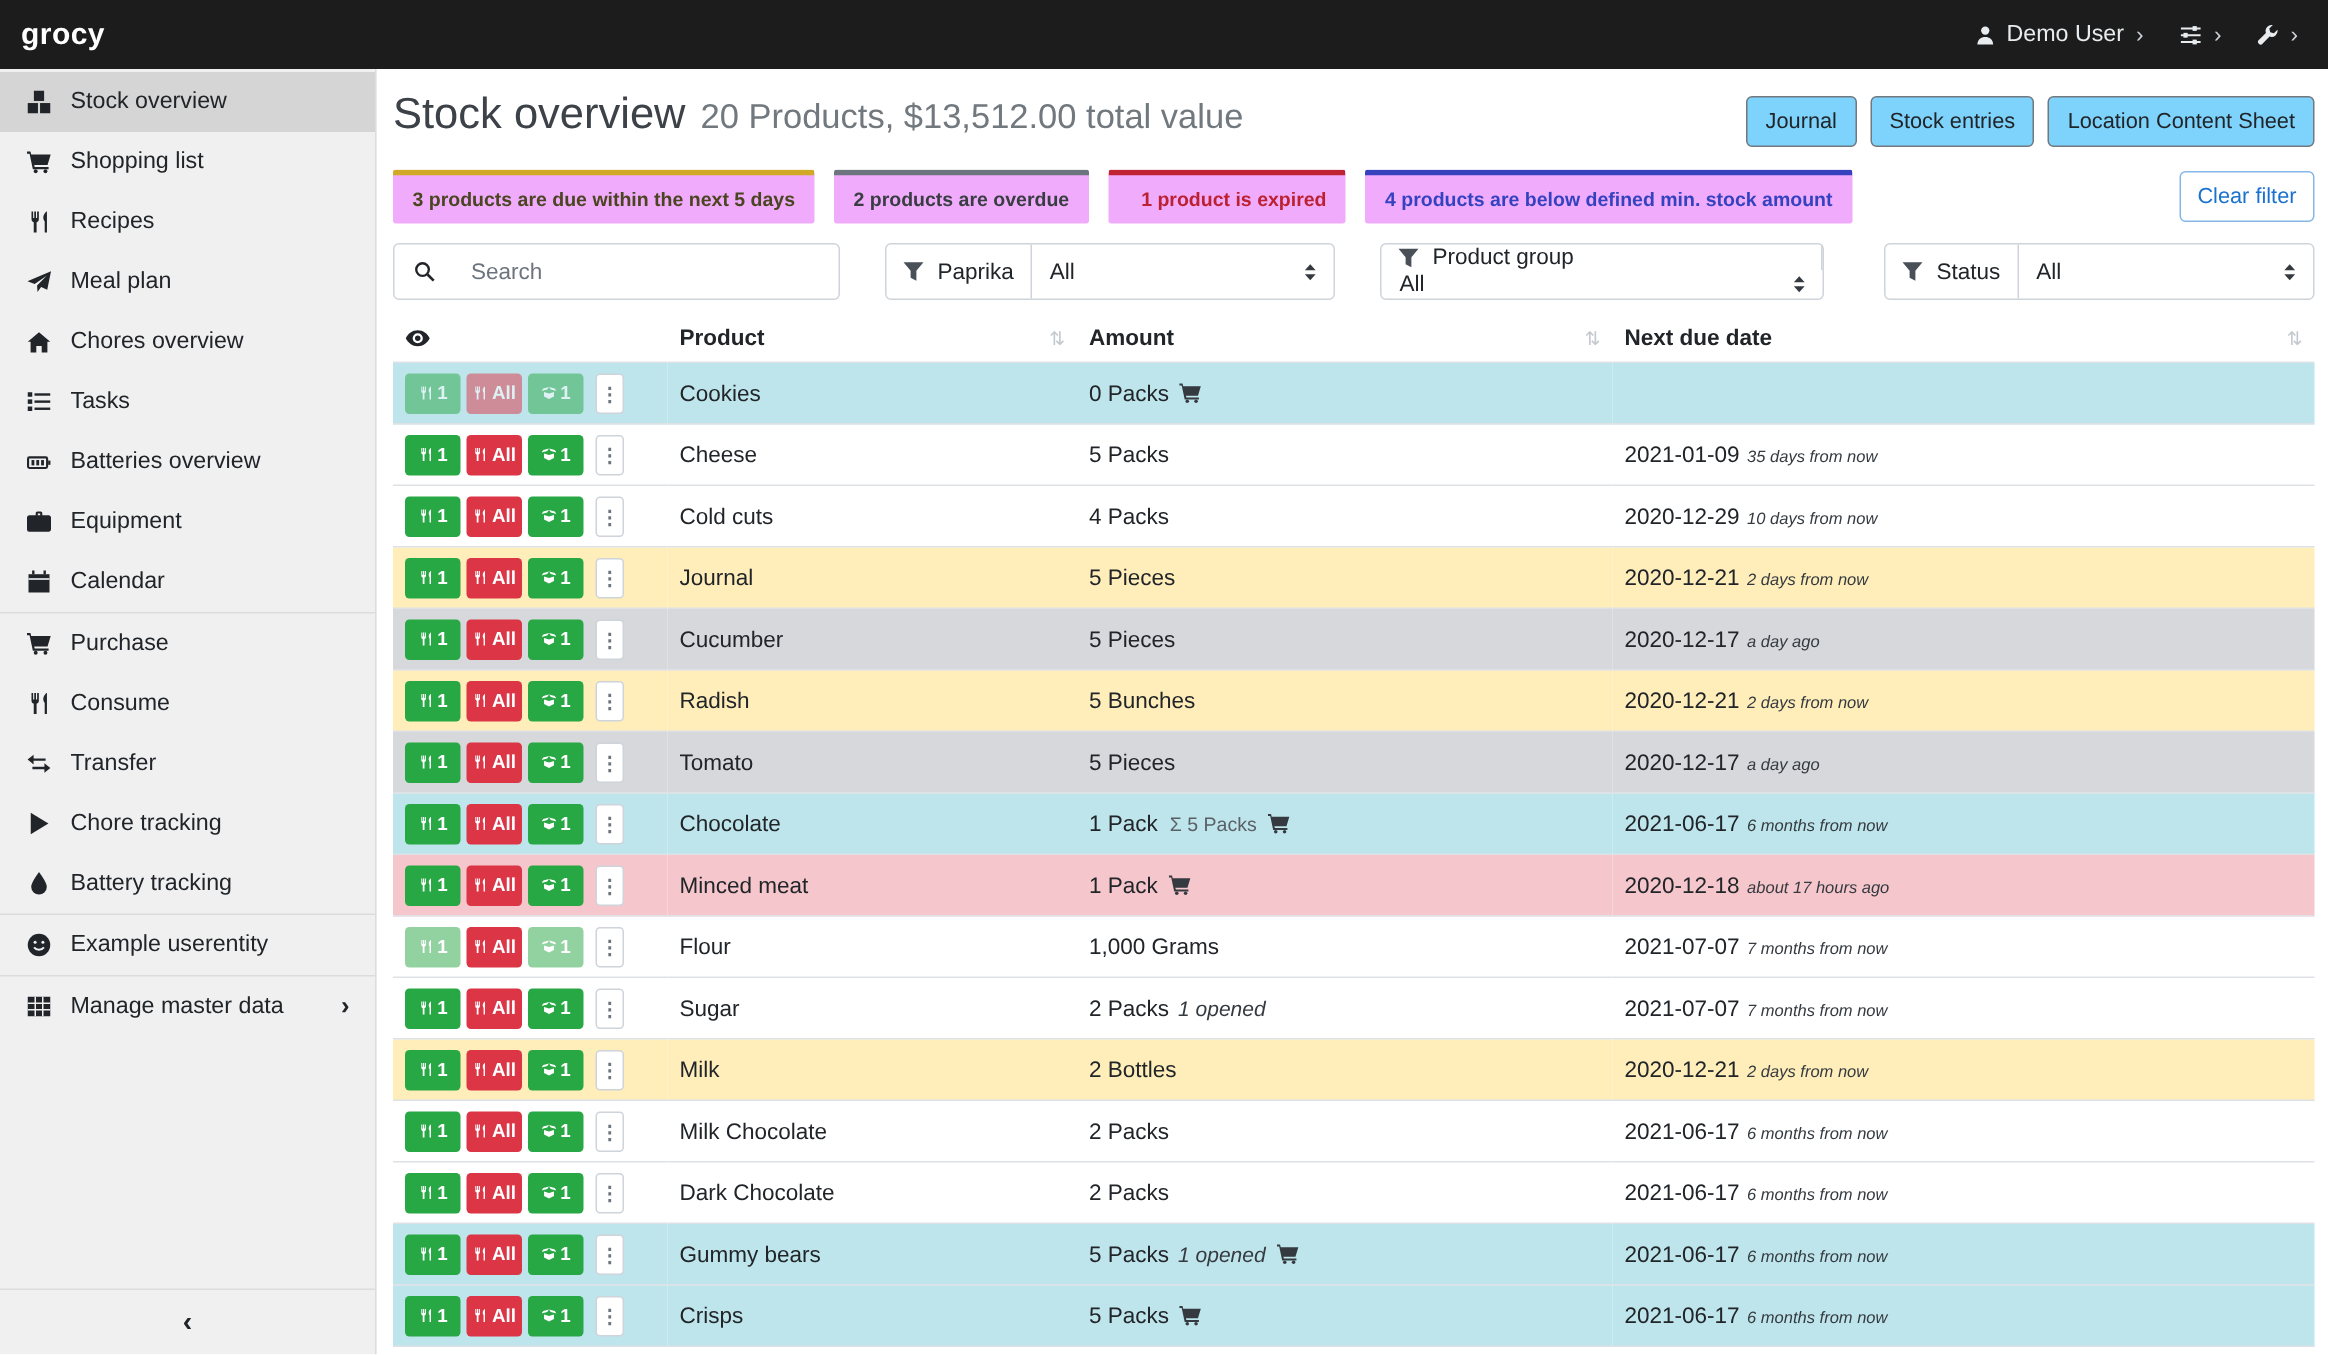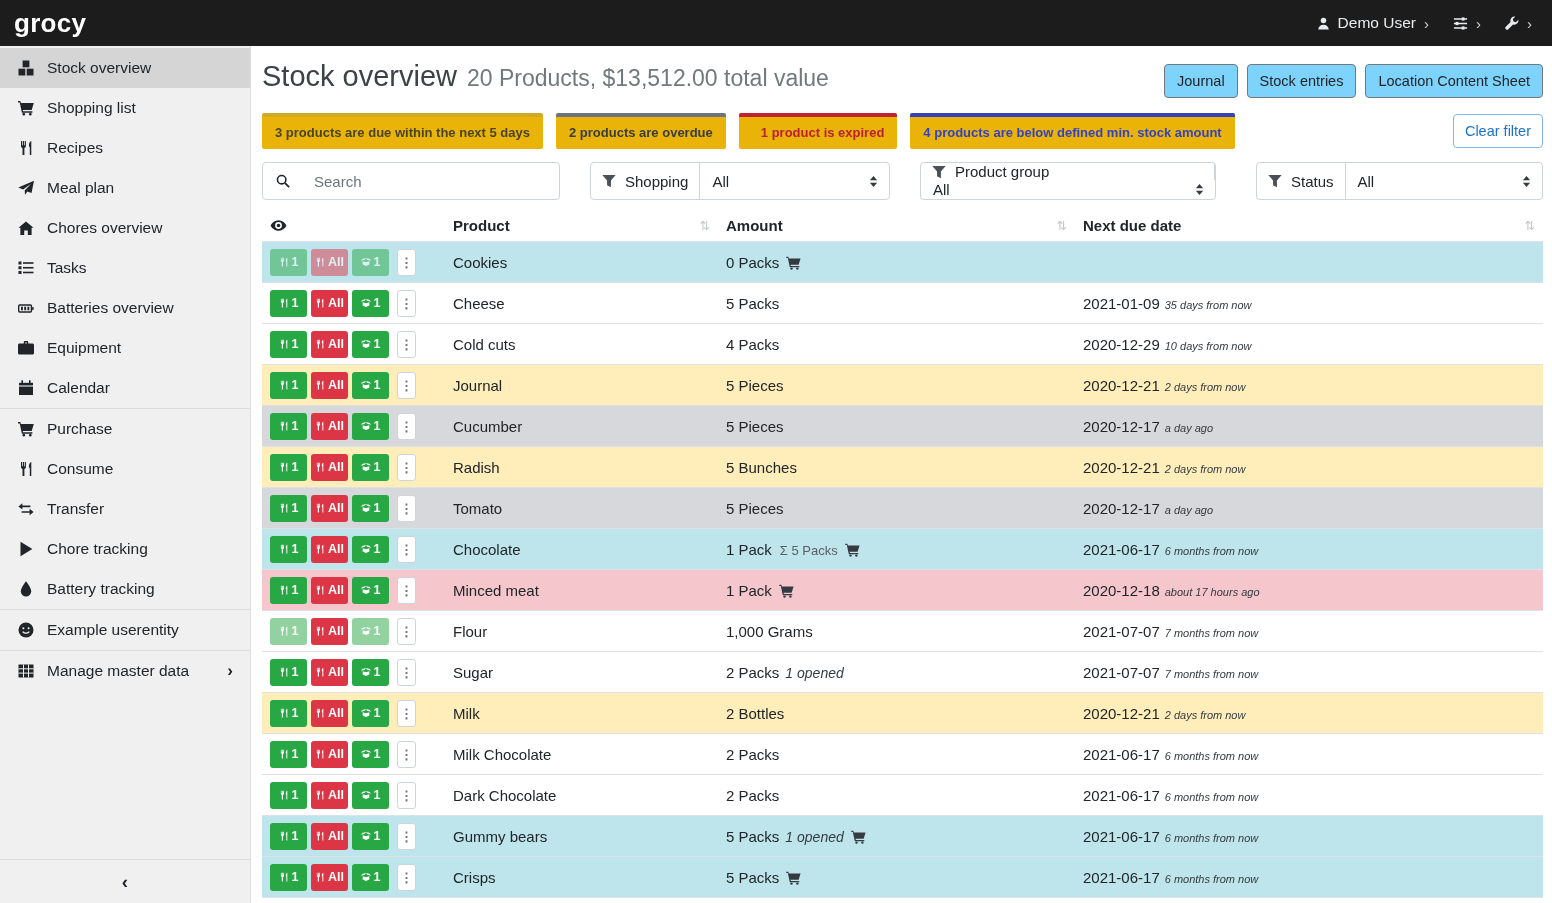--- a/index.html
+++ b/index.html
@@ -4,21 +4,21 @@
 <style>
   * { box-sizing: border-box; }
   body { margin:0; background:#fff; }
   .page { width:1552px; height:903px; overflow:hidden; display:flex; flex-direction:column;
           font-family:"Liberation Sans", sans-serif; color:#212529; background:#fff; }
   .ic { width:16px; height:16px; fill:currentColor; display:block; }
 
   
   .topbar { flex:0 0 46px; height:46px; background:#1c1c1c; display:flex; align-items:center;
             justify-content:space-between; padding:0 20px 0 14px; }
-  .logo { color:#fff; font-size:26px; font-weight:800; letter-spacing:.3px; cursor:pointer; }
+  .logo { color:#fff; font-size:20px; font-weight:800; letter-spacing:.3px; cursor:pointer; }
   .topbar-right { display:flex; align-items:center; gap:24px; color:#e9ecef; }
   .menu-trigger { display:flex; align-items:center; gap:8px; font-size:15.5px; cursor:pointer; }
   .menu-trigger .ic { fill:#e9ecef; }
   .chev { font-size:15px; color:#cfd3d7; line-height:1; }
 
   
   .shell { flex:1; display:flex; min-height:0; }
 
   
   .sidebar { flex:0 0 251px; background:#f0f0f0; border-right:1px solid #ddd;
@@ -42,21 +42,21 @@
   .page-title { font-size:29px; font-weight:500; color:#3c4248; }
   .page-subtitle { font-size:23px; color:#71787e; }
   .header-buttons { display:flex; gap:9px; margin-top:8px; }
   .btn { font-family:inherit; cursor:pointer; }
   .btn-outline-dark { background:#7dd3fc; border:1px solid #71787e; border-radius:4px; color:#212529;
                       font-size:14.5px; padding:8px 12px; }
 
   
   .banner-row { display:flex; align-items:center; margin-top:15px; }
   .banners { display:flex; gap:13px; }
-  .banner { background:#eab308; border-top:4px solid transparent; border-radius:2px;
+  .banner { background:#f0abfc; border-top:4px solid transparent; border-radius:2px;
             padding:8px 13px 9px; font-size:13px; font-weight:700; cursor:pointer; white-space:nowrap; }
   .banner.due      { border-top-color:#d2a927; color:#4a4520; }
   .banner.overdue  { border-top-color:#6c757d; color:#383d41; }
   .banner.expired  { border-top-color:#bf2334; color:#bb2130;padding-left:22px; }
   .banner.belowmin { border-top-color:#3741bd; color:#3542c0; }
   .btn-clear { margin-left:auto; background:#fff; border:1px solid #85b6e8; color:#1b72ce;
                border-radius:4px; font-size:14.5px; padding:8px 11px; }
 
   
   .filter-row { display:flex; gap:30px; margin-top:13px; }
@@ -425,21 +425,21 @@
           <input class="search-input" type="text" placeholder="Search" style="">
         </div>
 
         <div class="input-group select-group">
           <span class="ig-prepend">
             <span>
                 <svg class="ic">
                   <use href="#i-funnel"></use>
                 </svg>
               </span>
-            <span>Shopping</span>
+            <span>Paprika</span>
           </span>
           <span class="ig-select">
             <span>All</span>
             <svg class="sel-arrows">
                 <use href="#i-arrows-updown"></use>
               </svg>
           </span>
         </div>
 
         <div class="input-group select-group w-pg">

